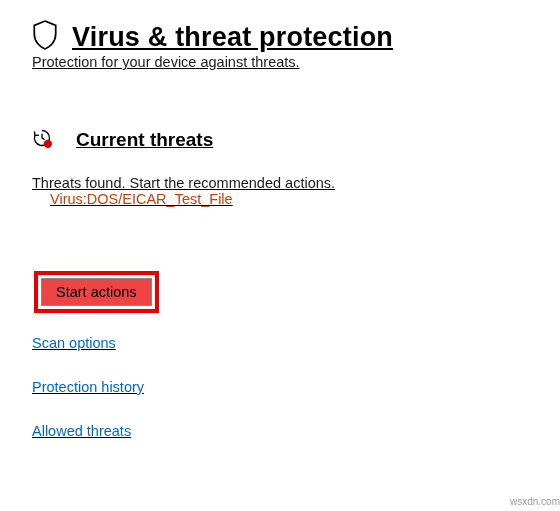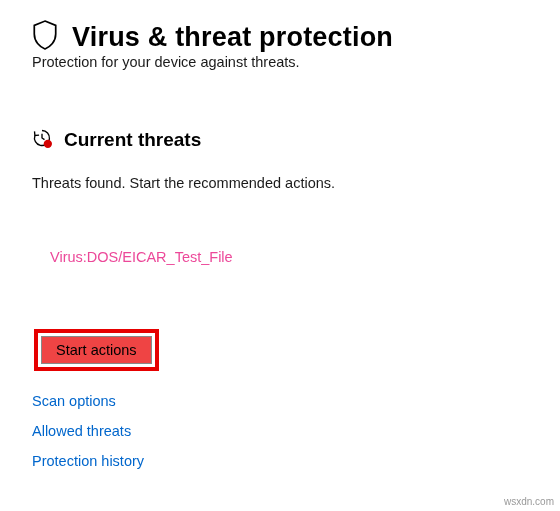--- a/index.html
+++ b/index.html
@@ -6,20 +6,21 @@
     body {
       font-family: "Segoe UI", -apple-system, sans-serif;
       background: #ffffff;
       width: 560px;
       height: 511px;
       position: relative;
       color: #000;
     }
     .page {
       padding: 20px 32px;
+      text-decoration: underline;
     }
     .header-row {
       display: flex;
       align-items: center;
       gap: 14px;
     }
     .shield-main {
       width: 26px;
       height: 30px;
       flex-shrink: 0;
@@ -32,41 +33,40 @@
     .page-subtitle {
       font-size: 14.5px;
       color: #1a1a1a;
     }
     .section {
       margin-top: 58px;
     }
     .section-header {
       display: flex;
       align-items: center;
-      gap: 12px;
+      gap: 24px;
     }
     .history-icon {
       width: 20px;
       height: 20px;
       flex-shrink: 0;
     }
     .section-title {
       font-size: 19px;
       font-weight: 600;
     }
     .section-subtitle {
       font-size: 14.5px;
       color: #1a1a1a;
       margin-top: 23px;
     }
     .threat-item {
       font-size: 14.5px;
-      margin-top: 58px;
       margin-left: 18px;
-      color: #ec4899;
+      color: #c2410c;
     }
     .actions-row {
       margin-top: 64px;
       margin-left: 2px;
     }
     .start-actions-wrap {
       display: inline-block;
       border: 4px solid #e60000;
       padding: 3px 3px;
     }
@@ -76,31 +76,31 @@
       font-family: inherit;
       font-size: 14.5px;
       padding: 5px 14px;
       cursor: pointer;
       color: #000;
     }
     .links {
       margin-top: 22px;
       display: flex;
       flex-direction: column;
-      gap: 14px;
+      gap: 28px;
     }
     .link {
       font-size: 14.5px;
       color: #0066cc;
       cursor: pointer;
       width: fit-content;
     }
     .watermark {
       position: absolute;
-      right: 6px;
+      right: 0;
       bottom: 4px;
       font-size: 10px;
       color: #999;
       font-family: Arial, sans-serif;
       text-align: center;
     }
   </style>
 </head>
 <body>
 
@@ -132,19 +132,19 @@
     <div class="threat-item">Virus:DOS/EICAR_Test_File</div>
 
     <div class="actions-row">
       <span class="start-actions-wrap">
         <button class="start-actions-btn">Start actions</button>
       </span>
     </div>
 
     <div class="links">
       <a class="link">Scan options</a>
+      <a class="link">Protection history</a>
       <a class="link">Allowed threats</a>
-      <a class="link">Protection history</a>
     </div>
   </div>
 </div>
 
 <div class="watermark">wsxdn.com</div>
 
 </body></html>

